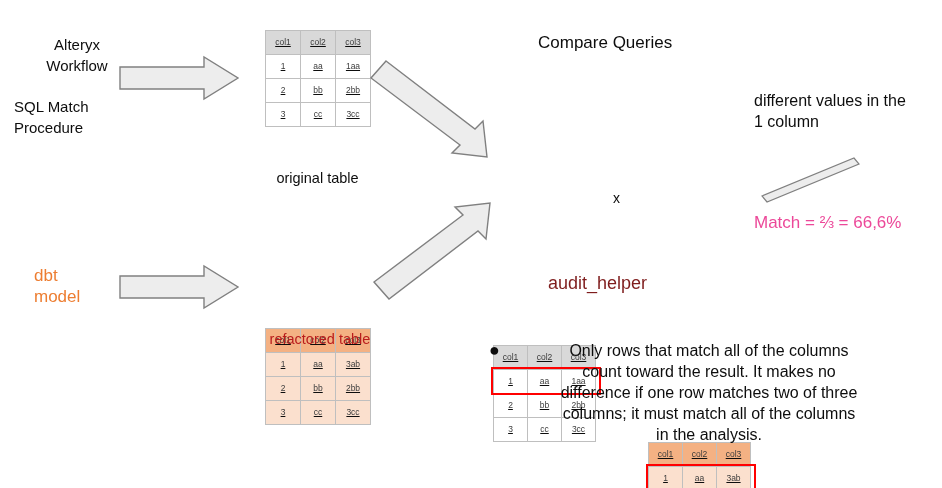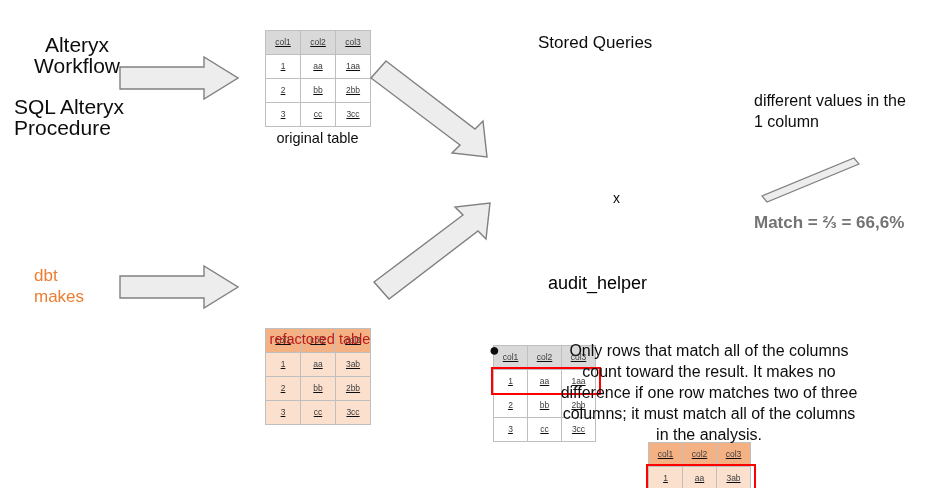--- a/index.html
+++ b/index.html
@@ -11,63 +11,63 @@
     width: 942px; height: 488px;
     position: relative;
     font-family: "Liberation Sans", sans-serif;
     color: #0d0d0d;
     overflow: hidden;
   }
   .abs { position: absolute; }
 
   
   .label-dark {
-    font-size: 21px;
+    font-size: 15px;
     line-height: 21px;
     color: #0d0d0d;
     white-space: pre-line;
   }
   .label-orange {
     font-size: 17px;
     line-height: 21px;
     color: #ed7d31;
     white-space: pre-line;
   }
   .caption-dark {
     font-size: 14.5px;
     line-height: 18px;
     color: #0d0d0d;
+    margin-top: 40px;
   }
   .caption-orange {
     font-size: 14.5px;
     line-height: 18px;
     color: #b91c1c;
   }
   .title-text {
     font-size: 17px;
     line-height: 21px;
     color: #0d0d0d;
   }
   .note-text {
     font-size: 16px;
     line-height: 21px;
     color: #0d0d0d;
     white-space: pre-line;
   }
   .big-orange {
     font-size: 18px;
     line-height: 23px;
-    color: #000000;
+    color: #7f1d1d;
   }
   .match-text {
     font-size: 17px;
     line-height: 22px;
-    color: #737373;
+    color: #ec4899;
     white-space: nowrap;
-    font-weight: bold;
   }
   .x-mark {
     font-size: 14px;
     color: #0d0d0d;
     font-family: "Liberation Sans", sans-serif;
   }
 
   
   .bullet-row { display: flex; align-items: flex-start; }
   .bullet-dot {
@@ -116,25 +116,25 @@
 
   
   .arrow-svg { display: block; }
 </style>
 </head>
 <body>
 
 <div class="abs label-dark" style="left:18px; top:34px; width:118px; text-align:center;">Alteryx
 Workflow</div>
 
-<div class="abs label-dark" style="left:14px; top:96px; width:130px; text-align:left;">SQL Alteryx
+<div class="abs label-dark" style="left:14px; top:96px; width:130px; text-align:left;">SQL Match
 Procedure</div>
 
 <div class="abs label-orange" style="left:34px; top:265px; width:110px; text-align:left;">dbt
-makes</div>
+model</div>
 
 <div class="abs" style="left:118px; top:55px;">
   <svg class="arrow-svg" width="122" height="46" viewBox="0 0 122 46">
     <polygon points="2,12 86,12 86,2 120,23 86,44 86,34 2,34" fill="#ededed" stroke="#808080" stroke-width="1.4"></polygon>
   </svg>
 </div>
 
 <div class="abs" style="left:118px; top:264px;">
   <svg class="arrow-svg" width="122" height="46" viewBox="0 0 122 46">
     <polygon points="2,12 86,12 86,2 120,23 86,44 86,34 2,34" fill="#ededed" stroke="#808080" stroke-width="1.4"></polygon>
@@ -208,21 +208,21 @@
     <polygon points="31,6 120,74 128,66 132,102 97,98 105,90 16,23" fill="#ededed" stroke="#808080" stroke-width="1.4"></polygon>
   </svg>
 </div>
 
 <div class="abs" style="left:358px; top:185px;">
   <svg class="arrow-svg" width="165" height="120" viewBox="0 0 165 120">
     <polygon points="16,97 105,30 97,22 132,18 128,54 120,46 31,114" fill="#ededed" stroke="#808080" stroke-width="1.4"></polygon>
   </svg>
 </div>
 
-<div class="abs title-text" style="left:538px; top:32px;">Stored Queries</div>
+<div class="abs title-text" style="left:538px; top:32px;">Compare Queries</div>
 
 <div class="abs tbl-wrap" style="left:493px; top:151px;">
   <table class="minitbl tbl-gray">
     <thead>
       <tr>
         <th style="width:34px">col1</th>
         <th style="width:34px">col2</th>
         <th style="width:34px">col3</th>
       </tr>
     </thead>

